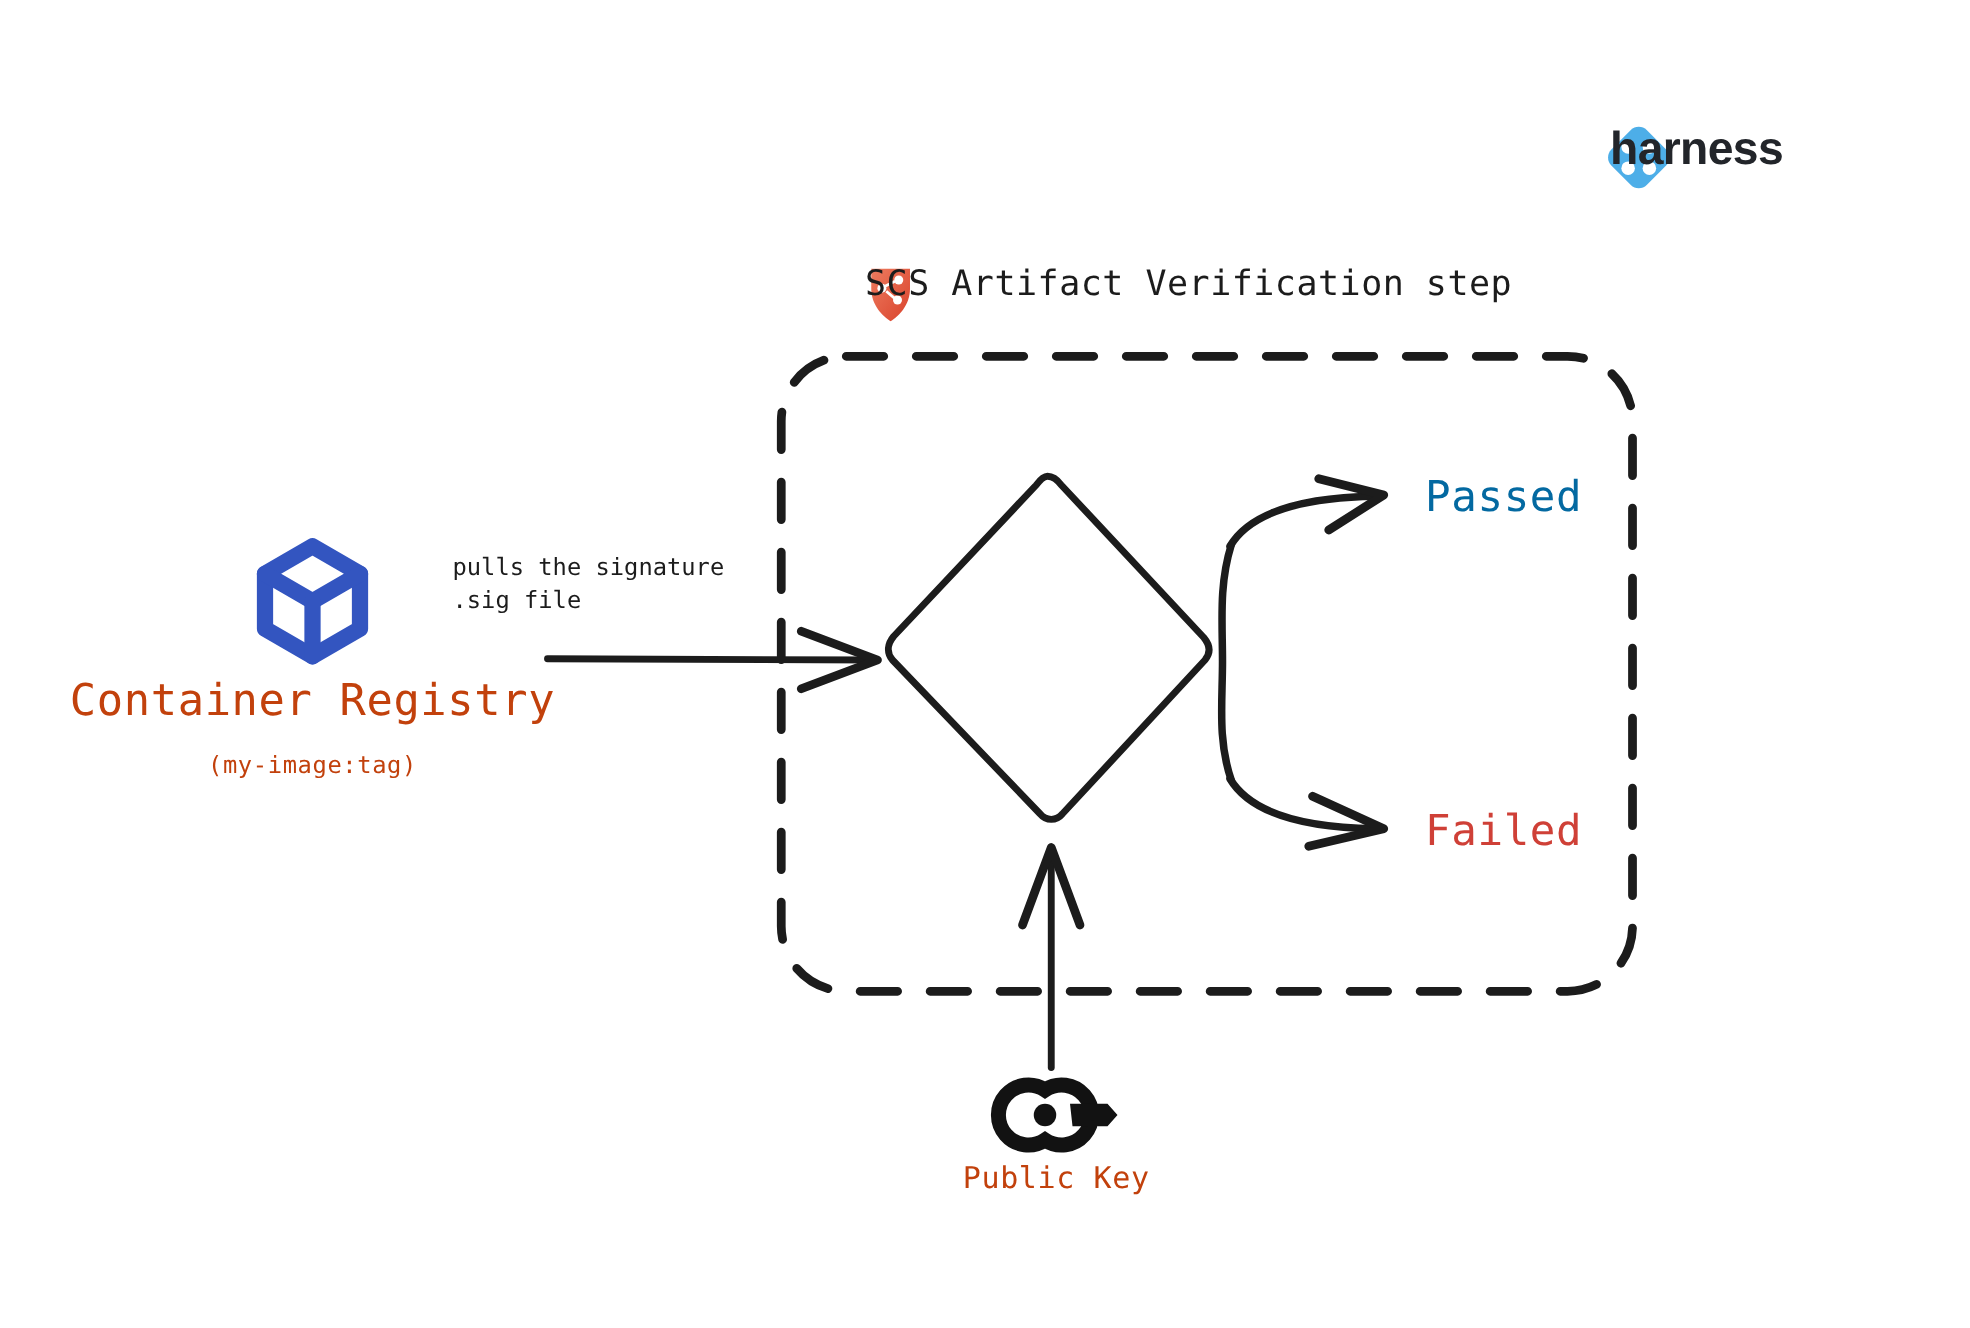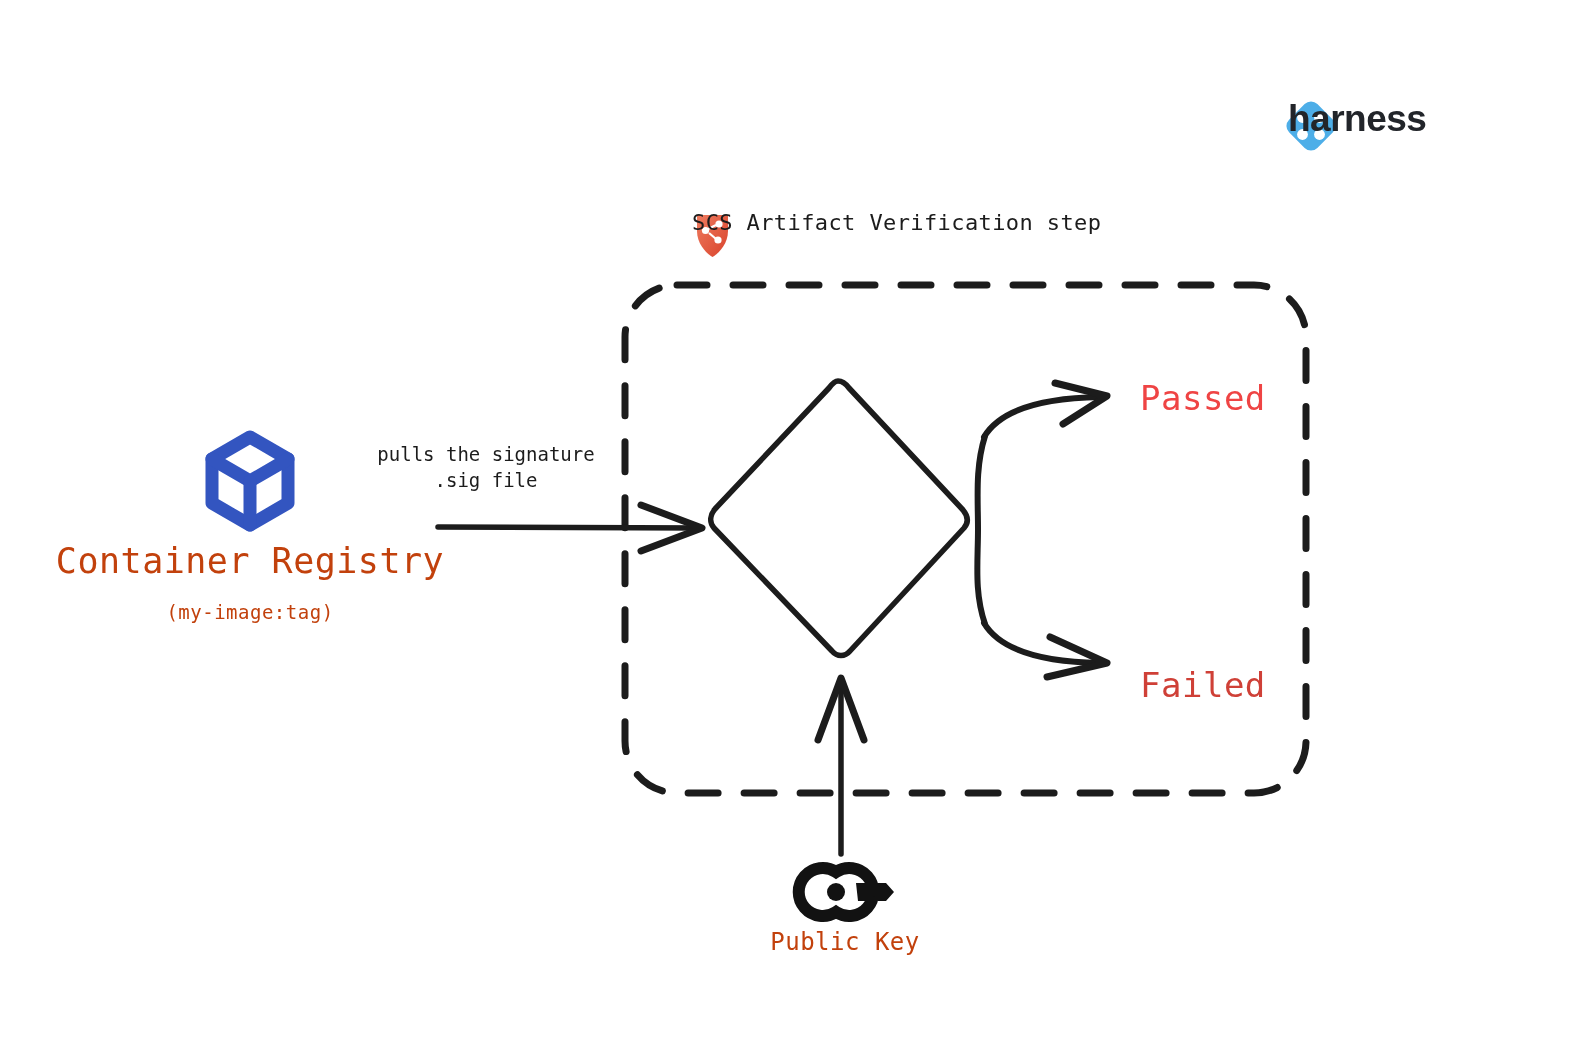--- a/index.html
+++ b/index.html
@@ -43,21 +43,21 @@
   
   #step-title-row {
     left: 692px;
     top: 210px;
     display: flex;
     align-items: center;
     gap: 14px;
   }
   #step-title-row .title-text {
     font-family: "DejaVu Sans Mono", monospace;
-    font-size: 22px;
+    font-size: 28px;
     color: #1c1c1c;
     letter-spacing: 0.4px;
     white-space: nowrap;
   }
 
   
   .node-label {
     font-family: "DejaVu Sans Mono", monospace;
     color: #c2410c;
     white-space: nowrap;
@@ -83,21 +83,21 @@
     width: 390px;
     font-size: 24px;
     letter-spacing: 0.5px;
   }
   #edge-caption {
     left: 362px;
     top: 441px;
     width: 248px;
     font-size: 19px;
     line-height: 26px;
-    text-align: center;
+    text-align: left;
     color: #1c1c1c;
     font-family: "DejaVu Sans Mono", monospace;
   }
   #decision-label {
     left: 700px;
     top: 490px;
     width: 290px;
     font-size: 29px;
     line-height: 37px;
     text-align: center;
@@ -211,17 +211,17 @@
 <div class="abs node-label" id="container-registry-sublabel">(my-image:tag)</div>
 
 <div class="abs" id="edge-caption">
   <div>pulls the signature</div>
   <div>.sig file</div>
 </div>
 
 <div class="abs" id="decision-label">
 </div>
 
-<div class="abs" id="outcome-passed" style="color: #ef4444;">Passed</div>
-
-<div class="abs" id="outcome-failed" style="color: rgb(207, 64, 55); margin-top: 20px;">Failed</div>
+<div class="abs" id="outcome-passed" style="color: #0369a1;">Passed</div>
+
+<div class="abs" id="outcome-failed" style="color: rgb(207, 64, 55);">Failed</div>
 
 <div class="abs node-label" id="public-key-label">Public Key</div>
 
 </body></html>

